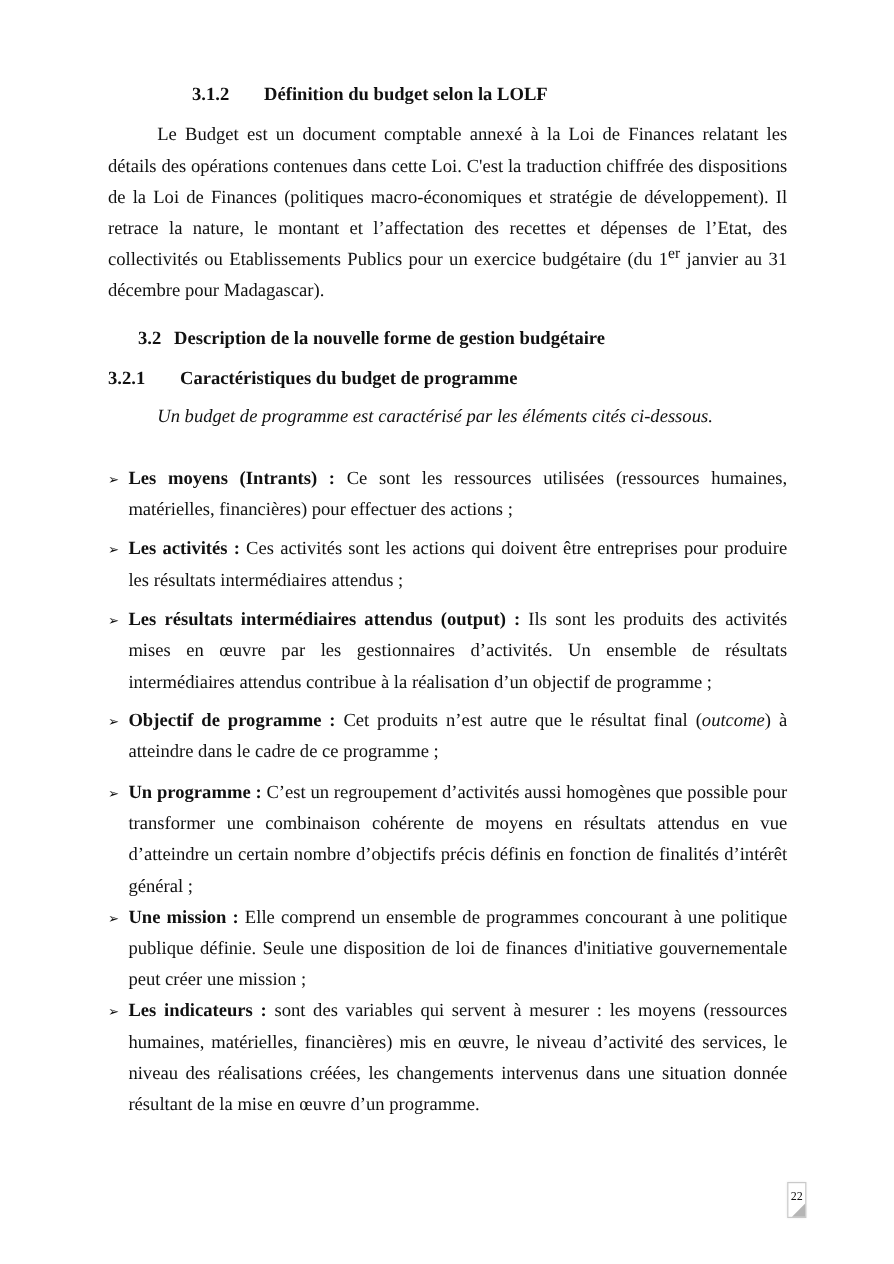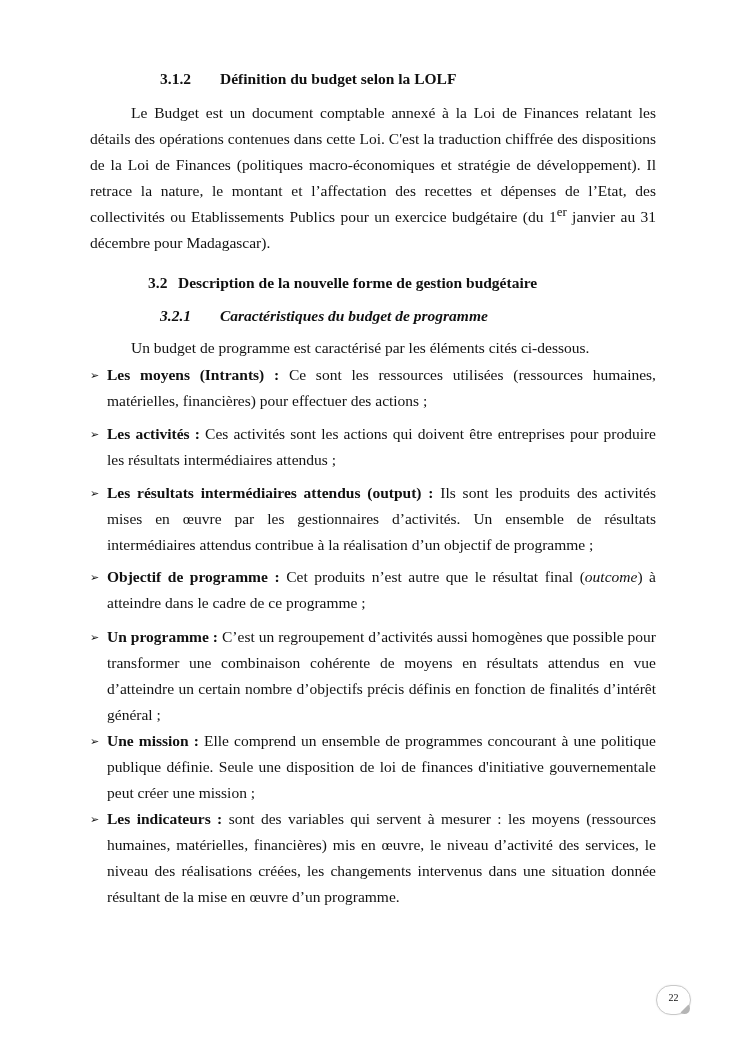--- a/index.html
+++ b/index.html
@@ -1,15 +1,15 @@
 <!DOCTYPE html>
 <html><head>
 <meta charset="utf-8">
 <style>
-  * { margin:0; padding:0; box-sizing:border-box;border-radius:23px; }
+  * { margin:0; padding:0; box-sizing:border-box; }
   html,body { background:#ffffff; }
   body {
     width:745px; height:1053px;
     font-family:"Liberation Serif", serif;
     color:#111111;
     position:relative;
     overflow:hidden;
   }
   .page {
     position:absolute; inset:0;
@@ -22,32 +22,32 @@
     font-size:15.5px;
     line-height:26px;
   }
   .heading {
     font-weight:bold;
     font-size:15.5px;
     line-height:26px;
     white-space:nowrap;
   }
   .h-sub   { margin-left:70px; margin-bottom:8px; }
-  .h-main  { margin-left:58px; margin-bottom:7px; }
-  .h-sub2  { margin-left:70px; margin-bottom:6px;font-style:italic; }
+  .h-main  { margin-left:25px; margin-bottom:7px; }
+  .h-sub2  { margin-bottom:6px; }
   .h-num-wide   { display:inline-block; width:60px; }
   .h-num-narrow { display:inline-block; width:30px; }
   .h-main { margin-bottom:7px; }
   .para {
     text-align:justify;
     text-indent:41px;
   }
   .p-budget     { margin-bottom:14px; }
   .p-mise       { margin-bottom:16px; }
-  .p-caracterise{ margin-bottom:1px; }
+  .p-caracterise{ margin-bottom:25px;font-style:italic; }
   sup.ordinal {
     font-size:13px;
     vertical-align:super;
     line-height:0;
   }
   .bullets { }
   .bullet {
     position:relative;
     padding-left:17px;
     text-align:justify;
@@ -61,21 +61,21 @@
     left:0; top:1px;
     font-family:"DejaVu Sans", sans-serif;
     font-size:11px;
     line-height:26px;
   }
   .bullet b { font-weight:bold; }
   .bullet em { }
   .pagenum-box {
     position:absolute;
     left:656px; top:985px;
-    width:35px; height:30px;
+    width:16px; height:30px;
     background:#ffffff;
     border:1px solid #c9c9c9;
     font-size:10px;
     line-height:24px;
     text-align:center;
     box-shadow:0 0 2px rgba(0,0,0,0.08);
   }
   .pagenum-box .fold {
     position:absolute;
     right:0; bottom:0;

